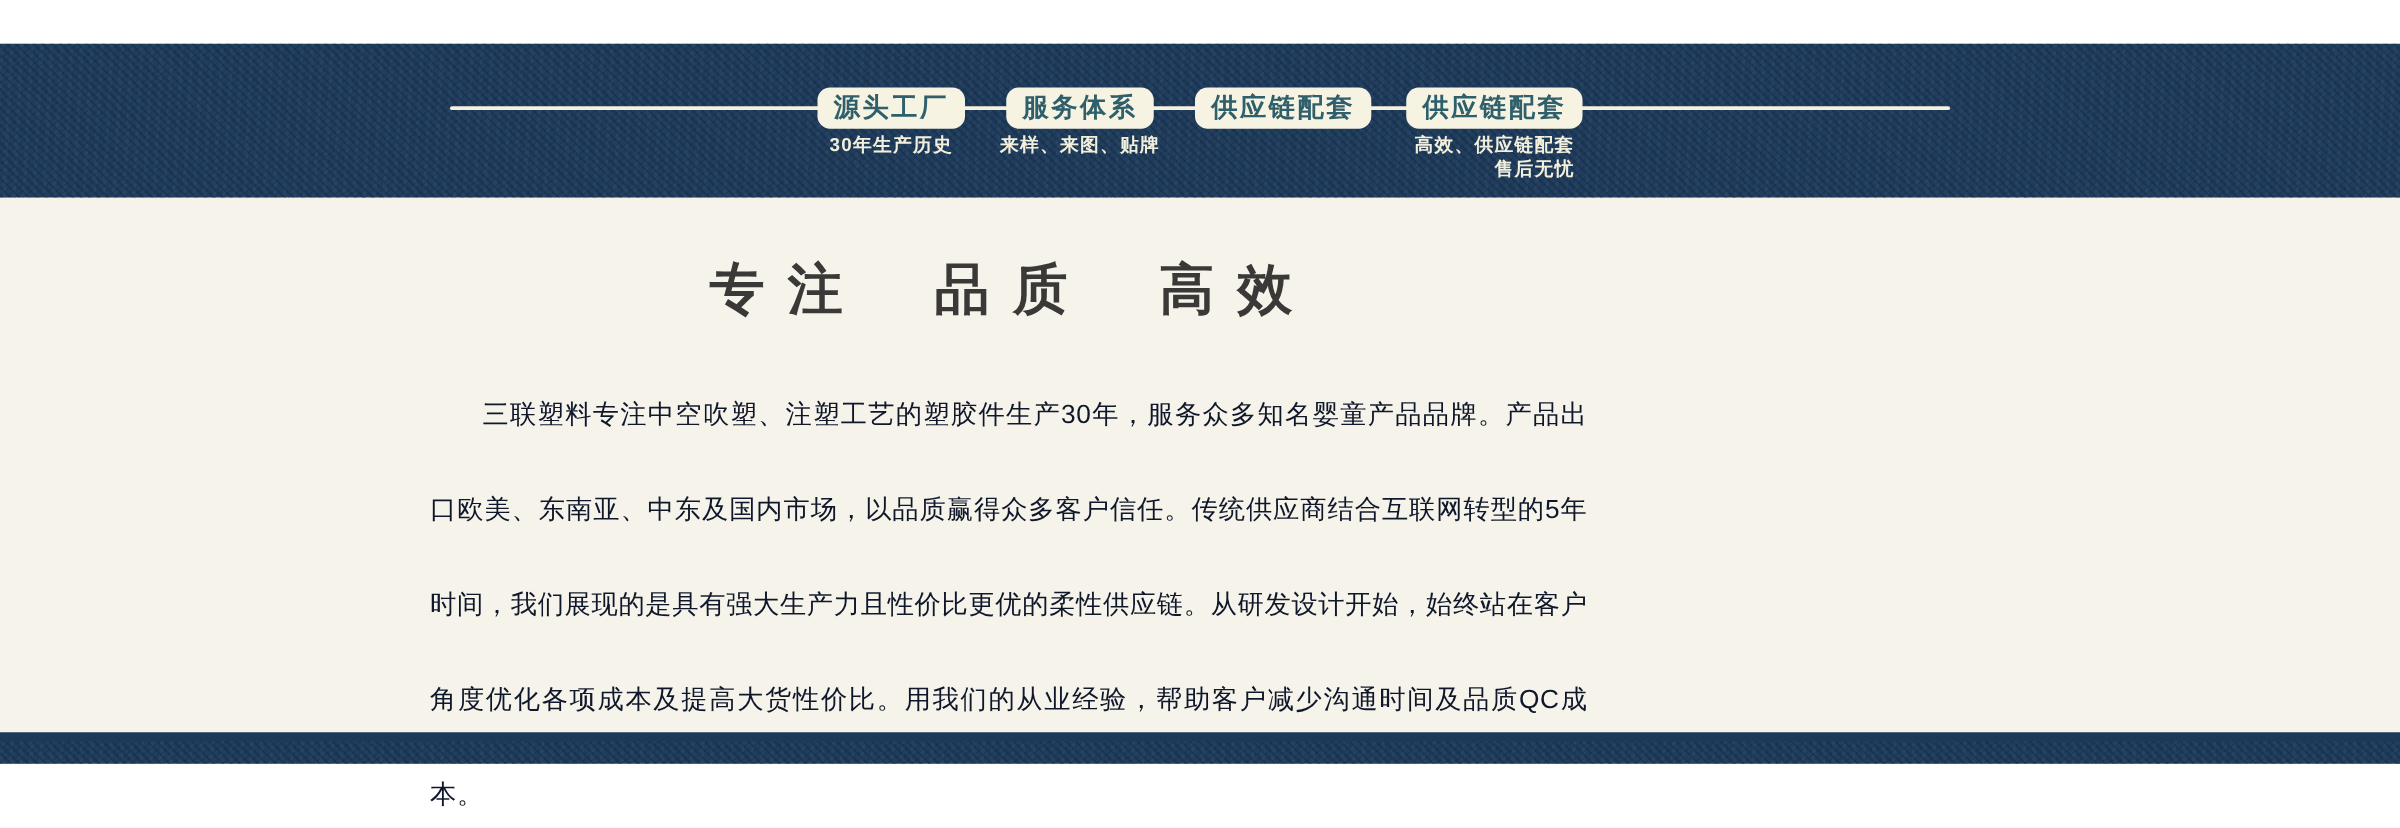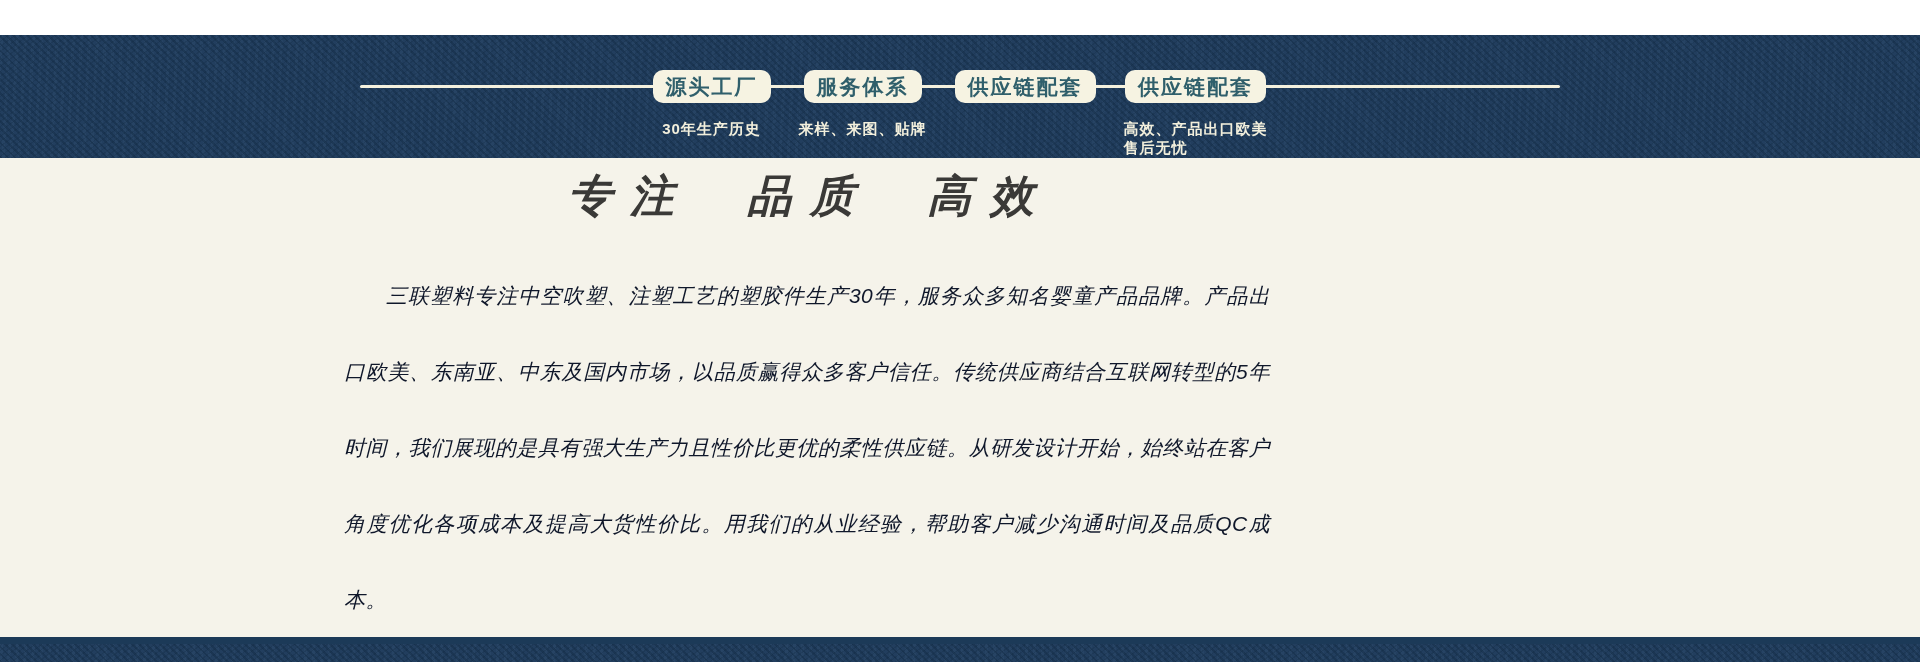--- a/index.html
+++ b/index.html
@@ -31,28 +31,28 @@
     display:flex;justify-content:center;align-items:flex-start;gap:28px;
   }
   .badge-group{display:flex;flex-direction:column;align-items:center;position:relative;}
   .badge-pill{
     background:#f6f3e2;color:#2f5f6b;
     font-size:21px;font-weight:bold;letter-spacing:2px;
     line-height:33px;padding:0 13px;border-radius:10px;
     white-space:nowrap;position:relative;z-index:2;
   }
   .badge-desc{
-    margin-top:16px;color:#f2efdc;font-size:15px;font-weight:bold;
-    line-height:19px;text-align:left;white-space:nowrap;letter-spacing:1px;
+    margin-top:4px;color:#f2efdc;font-size:15px;font-weight:bold;
+    line-height:19px;text-align:right;white-space:nowrap;letter-spacing:1px;
   }
 
   
   .content{
-    height:479px;background:#f5f3ea;
-    box-sizing:border-box;padding-top:16px;font-style:italic;
+    height:428px;background:#f5f3ea;
+    box-sizing:border-box;padding-top:52px;
   }
   .content-wrap{width:960px;margin-left:330px;}
   .section-title{
     margin:0;text-align:center;color:#3a3937;
     font-size:44px;line-height:44px;font-weight:bold;
     letter-spacing:0.42em;word-spacing:0.55em;white-space:nowrap;
   }
   .intro-paragraph{
     margin:40px 0 0 14px;width:926px;
     color:#0f172a;font-size:21px;line-height:76px;
@@ -94,21 +94,21 @@
           </div>
         </div>
 
         <div class="badge-group">
           <div class="badge-pill">供应链配套</div>
         </div>
 
         <div class="badge-group">
           <div class="badge-pill">供应链配套</div>
           <div class="badge-desc">
-            <div>高效、产品出口欧美</div>
+            <div>高效、供应链配套</div>
             <div>售后无忧</div>
           </div>
         </div>
 
       </div>
     </div>
   </div>
 
   <div class="content">
     <div class="content-wrap">

